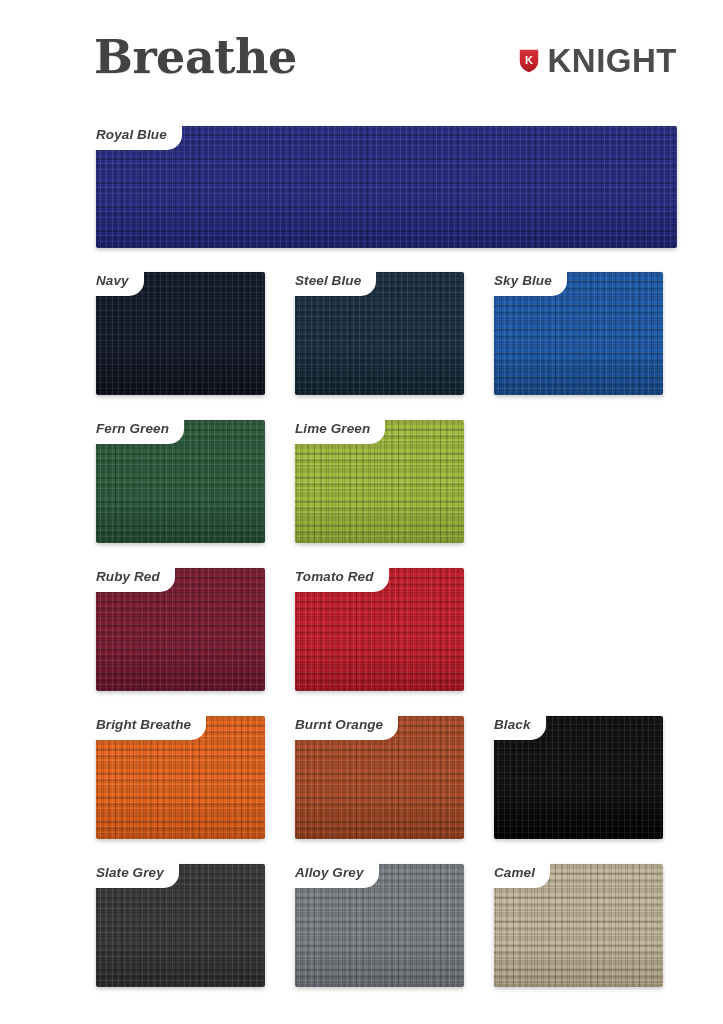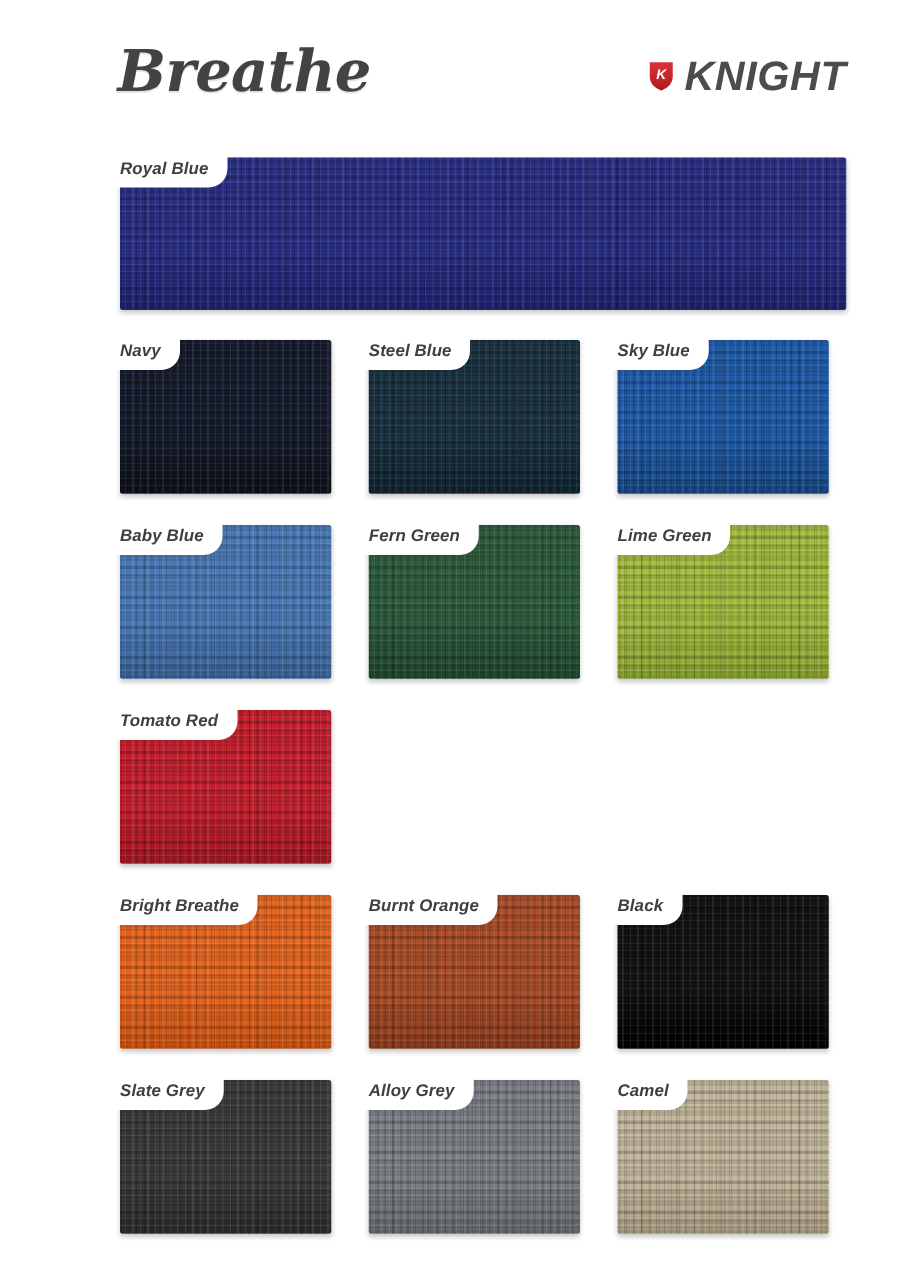--- a/index.html
+++ b/index.html
@@ -15,21 +15,20 @@
     overflow: hidden;
     position: relative;
   }
 
   
   .page-header {
     position: absolute;
     left: 0; top: 0;
     width: 723px;
     height: 112px;
-    font-style: italic;
   }
   .brand-title {
     position: absolute;
     left: 94px;
     top: 30px;
     font-family: "DejaVu Serif", "Liberation Serif", serif;
     font-weight: 700;
     font-size: 46px;
     letter-spacing: -0.5px;
     color: #434345;
@@ -206,41 +205,41 @@
     <div class="swatch">
       <div class="swatch-fabric" style="background: linear-gradient(rgb(31, 92, 171) 0%, rgb(31, 92, 171) 62%, rgb(22, 71, 133) 100%);"></div>
       <div class="swatch-label">
         <span class="swatch-label-text">Sky Blue</span>
       </div>
     </div>
   </div>
 
   <div class="swatch-row">
     <div class="swatch">
-      <div class="swatch-fabric" style="background: linear-gradient(rgb(75, 124, 185) 0%, rgb(75, 124, 185) 62%, rgb(58, 100, 153) 100%);"></div>
-      <div class="swatch-label">
-        <span class="swatch-label-text">Baby Blue</span>
-      </div>
-    </div>
-    <div class="swatch">
       <div class="swatch-fabric" style="background: linear-gradient(rgb(47, 94, 63) 0%, rgb(47, 94, 63) 62%, rgb(32, 72, 47) 100%);"></div>
       <div class="swatch-label">
         <span class="swatch-label-text">Fern Green</span>
       </div>
     </div>
     <div class="swatch">
       <div class="swatch-fabric" style="background: linear-gradient(rgb(163, 189, 64) 0%, rgb(163, 189, 64) 62%, rgb(138, 163, 49) 100%);"></div>
       <div class="swatch-label">
         <span class="swatch-label-text">Lime Green</span>
       </div>
     </div>
   </div>
 
   <div class="swatch-row">
     <div class="swatch">
+      <div class="swatch-fabric" style="background: linear-gradient(rgb(126, 31, 54) 0%, rgb(126, 31, 54) 62%, rgb(99, 21, 40) 100%);"></div>
+      <div class="swatch-label">
+        <span class="swatch-label-text">Ruby Red</span>
+      </div>
+    </div>
+    <div class="swatch">
       <div class="swatch-fabric" style="background: linear-gradient(rgb(200, 32, 46) 0%, rgb(200, 32, 46) 62%, rgb(164, 22, 34) 100%);"></div>
       <div class="swatch-label">
         <span class="swatch-label-text">Tomato Red</span>
       </div>
     </div>
   </div>
 
   <div class="swatch-row">
     <div class="swatch">
       <div class="swatch-fabric" style="background: linear-gradient(rgb(232, 102, 31) 0%, rgb(232, 102, 31) 62%, rgb(204, 84, 19) 100%);"></div>

